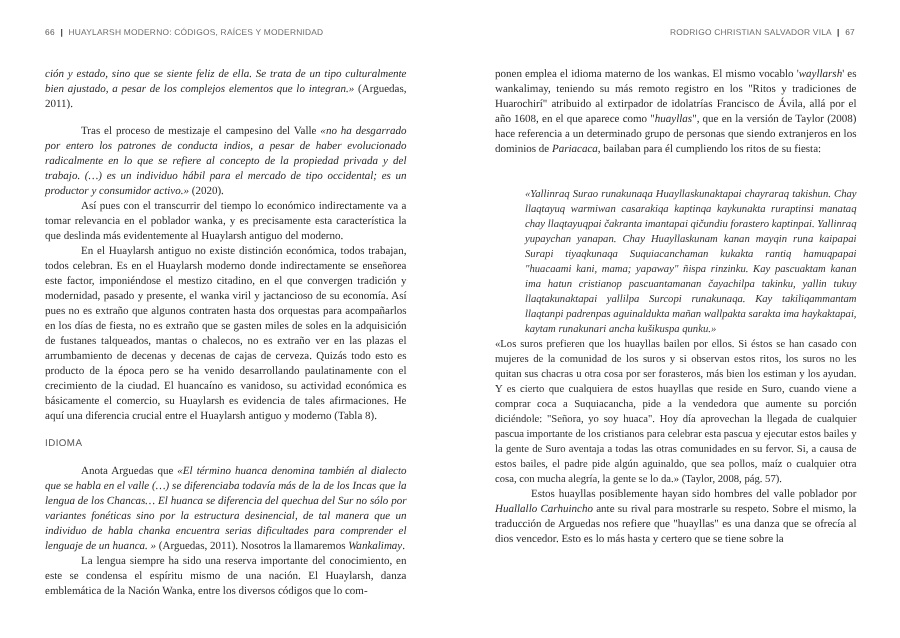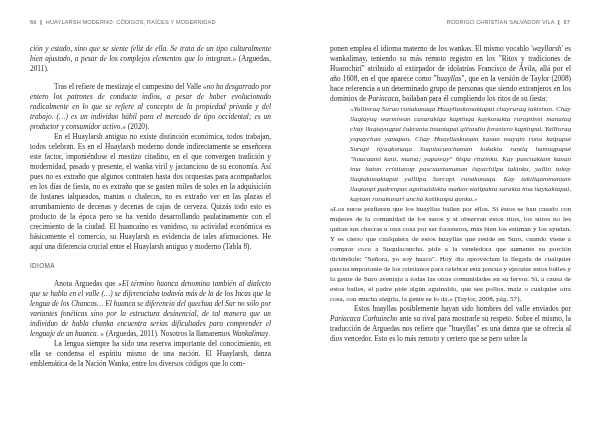--- a/index.html
+++ b/index.html
@@ -28,49 +28,50 @@
     .body p.ind { text-indent: 24px; }
     .body p.gap { margin-top: 8px; }
     .body i { font-style: italic; }
     .section-head {
       font-family: "Liberation Sans", "DejaVu Sans", sans-serif;
       font-size: 6.5px; letter-spacing: 0.3px; color: #555;
       margin-top: 9px; margin-bottom: 8px;
     }
     .quote {
       margin-left: 20px; font-style: italic; font-size: 7.1px; line-height: 10px;
-      text-align: justify; margin-top: 0; color: #333;
+      text-align: justify; margin-top: 20px; color: #333;
     }
     .trans-label { margin-top: 8px; margin-bottom: 7px; }
     .quote2 { font-size: 7.1px; line-height: 10px; text-align: justify; color: #2a2a2a; }
   </style>
 </head>
 <body>
 
 <div class="page left">
   <div class="running-head">
     <span class="num">66</span>
     <span class="bar">|</span>
     <span>Huaylarsh Moderno: códigos, raíces y modernidad</span>
   </div>
   <div class="body">
     <p><i>ción y estado, sino que se siente feliz de ella. Se trata de un tipo culturalmente bien ajustado, a pesar de los complejos elementos que lo integran.»</i><span> (Arguedas, 2011).</span></p>
-    <p class="ind gap"><span>Tras el refiere de mestizaje el campesino del Valle </span><i>«no ha desgarrado por entero los patrones de conducta indios, a pesar de haber evolucionado radicalmente en lo que se refiere al concepto de la propiedad privada y del trabajo. (…) es un individuo hábil para el mercado de tipo occidental; es un productor y consumidor activo.»</i><span> (2020).</span></p>
+    <p class="ind gap"><span>Tras el proceso de mestizaje el campesino del Valle </span><i>«no ha desgarrado por entero los patrones de conducta indios, a pesar de haber evolucionado radicalmente en lo que se refiere al concepto de la propiedad privada y del trabajo. (…) es un individuo hábil para el mercado de tipo occidental; es un productor y consumidor activo.»</i><span> (2020).</span></p>
+    <p class="ind"><span>Así pues con el transcurrir del tiempo lo económico indirectamente va a tomar relevancia en el poblador wanka, y es precisamente esta característica la que deslinda más evidentemente al Huaylarsh antiguo del moderno.</span></p>
     <p class="ind"><span>En el Huaylarsh antiguo no existe distinción económica, todos trabajan, todos celebran. Es en el Huaylarsh moderno donde indirectamente se enseñorea este factor, imponiéndose el mestizo citadino, en el que convergen tradición y modernidad, pasado y presente, el wanka viril y jactancioso de su economía. Así pues no es extraño que algunos contraten hasta dos orquestas para acompañarlos en los días de fiesta, no es extraño que se gasten miles de soles en la adquisición de fustanes talqueados, mantas o chalecos, no es extraño ver en las plazas el arrumbamiento de decenas y decenas de cajas de cerveza. Quizás todo esto es producto de la época pero se ha venido desarrollando paulatinamente con el crecimiento de la ciudad. El huancaíno es vanidoso, su actividad económica es básicamente el comercio, su Huaylarsh es evidencia de tales afirmaciones. He aquí una diferencia crucial entre el Huaylarsh antiguo y moderno (Tabla 8).</span></p>
     <div class="section-head">IDIOMA</div>
     <p class="ind"><span>Anota Arguedas que </span><i>«El término huanca denomina también al dialecto que se habla en el valle (…) se diferenciaba todavía más de la de los Incas que la lengua de los Chancas… El huanca se diferencia del quechua del Sur no sólo por variantes fonéticas sino por la estructura desinencial, de tal manera que un individuo de habla chanka encuentra serias dificultades para comprender el lenguaje de un huanca. »</i><span> (Arguedas, 2011). Nosotros la llamaremos </span><i>Wankalimay</i><span>.</span></p>
-    <p class="ind"><span>La lengua siempre ha sido una reserva importante del conocimiento, en ella se condensa el espíritu mismo de una nación. El Huaylarsh, danza emblemática de la Nación Wanka, entre los diversos códigos que lo com-</span></p>
+    <p class="ind"><span>La lengua siempre ha sido una reserva importante del conocimiento, en este se condensa el espíritu mismo de una nación. El Huaylarsh, danza emblemática de la Nación Wanka, entre los diversos códigos que lo com-</span></p>
   </div>
 </div>
 
 <div class="page right">
   <div class="running-head">
     <span>Rodrigo Christian Salvador Vila</span>
     <span class="bar">|</span>
     <span class="num">67</span>
   </div>
   <div class="body">
     <p><span>ponen emplea el idioma materno de los wankas. El mismo vocablo '</span><i>wayllarsh</i><span>' es wankalimay, teniendo su más remoto registro en los "Ritos y tradiciones de Huarochirí" atribuido al extirpador de idolatrías Francisco de Ávila, allá por el año 1608, en el que aparece como "</span><i>huayllas</i><span>", que en la versión de Taylor (2008) hace referencia a un determinado grupo de personas que siendo extranjeros en los dominios de </span><i>Pariacaca</i><span>, bailaban para él cumpliendo los ritos de su fiesta:</span></p>
     <div class="quote">«Yallinraq Surao runakunaqa Huayllaskunaktapai chayraraq takishun. Chay llaqtayuq warmiwan casarakiqa kaptinqa kaykunakta ruraptinsi manataq chay llaqtayuqpai čakranta imantapai qičundiu forastero kaptinpai. Yallinraq yupaychan yanapan. Chay Huayllaskunam kanan mayqin runa kaipapai Surapi tiyaqkunaqa Suquiacanchaman kukakta rantiq hamuqpapai "huacaami kani, mama; yapaway" ñispa rinzinku. Kay pascuaktam kanan ima hatun cristianop pascuantamanan čayachilpa takinku, yallin tukuy llaqtakunaktapai yallilpa Surcopi runakunaqa. Kay takiliqammantam llaqtanpi padrenpas aguinaldukta mañan wallpakta sarakta ima haykaktapai, kaytam runakunari ancha kušikuspa qunku.»</div>
     <p class="quote2"><span>«Los suros prefieren que los huayllas bailen por ellos. Si éstos se han casado con mujeres de la comunidad de los suros y si observan estos ritos, los suros no les quitan sus chacras u otra cosa por ser forasteros, más bien los estiman y los ayudan. Y es cierto que cualquiera de estos huayllas que reside en Suro, cuando viene a comprar coca a Suquiacancha, pide a la vendedora que aumente su porción diciéndole: "Señora, yo soy huaca". Hoy día aprovechan la llegada de cualquier pascua importante de los cristianos para celebrar esta pascua y ejecutar estos bailes y la gente de Suro aventaja a todas las otras comunidades en su fervor. Si, a causa de estos bailes, el padre pide algún aguinaldo, que sea pollos, maíz o cualquier otra cosa, con mucha alegría, la gente se lo da.»</span><span> (Taylor, 2008, pág. 57).</span></p>
-    <p class="ind"><span>Estos huayllas posiblemente hayan sido hombres del valle enviados por </span><i>Pariacaca Carhuincho</i><span> ante su rival para mostrarle su respeto. Sobre el mismo, la traducción de Arguedas nos refiere que "huayllas" es una danza que se ofrecía al dios vencedor. Esto es lo más remoto y certero que se pero sobre la</span></p>
+    <p class="ind"><span>Estos huayllas posiblemente hayan sido hombres del valle poblador por </span><i>Huallallo Carhuincho</i><span> ante su rival para mostrarle su respeto. Sobre el mismo, la traducción de Arguedas nos refiere que "huayllas" es una danza que se ofrecía al dios vencedor. Esto es lo más hasta y certero que se tiene sobre la</span></p>
   </div>
 </div>
 
 </body></html>

